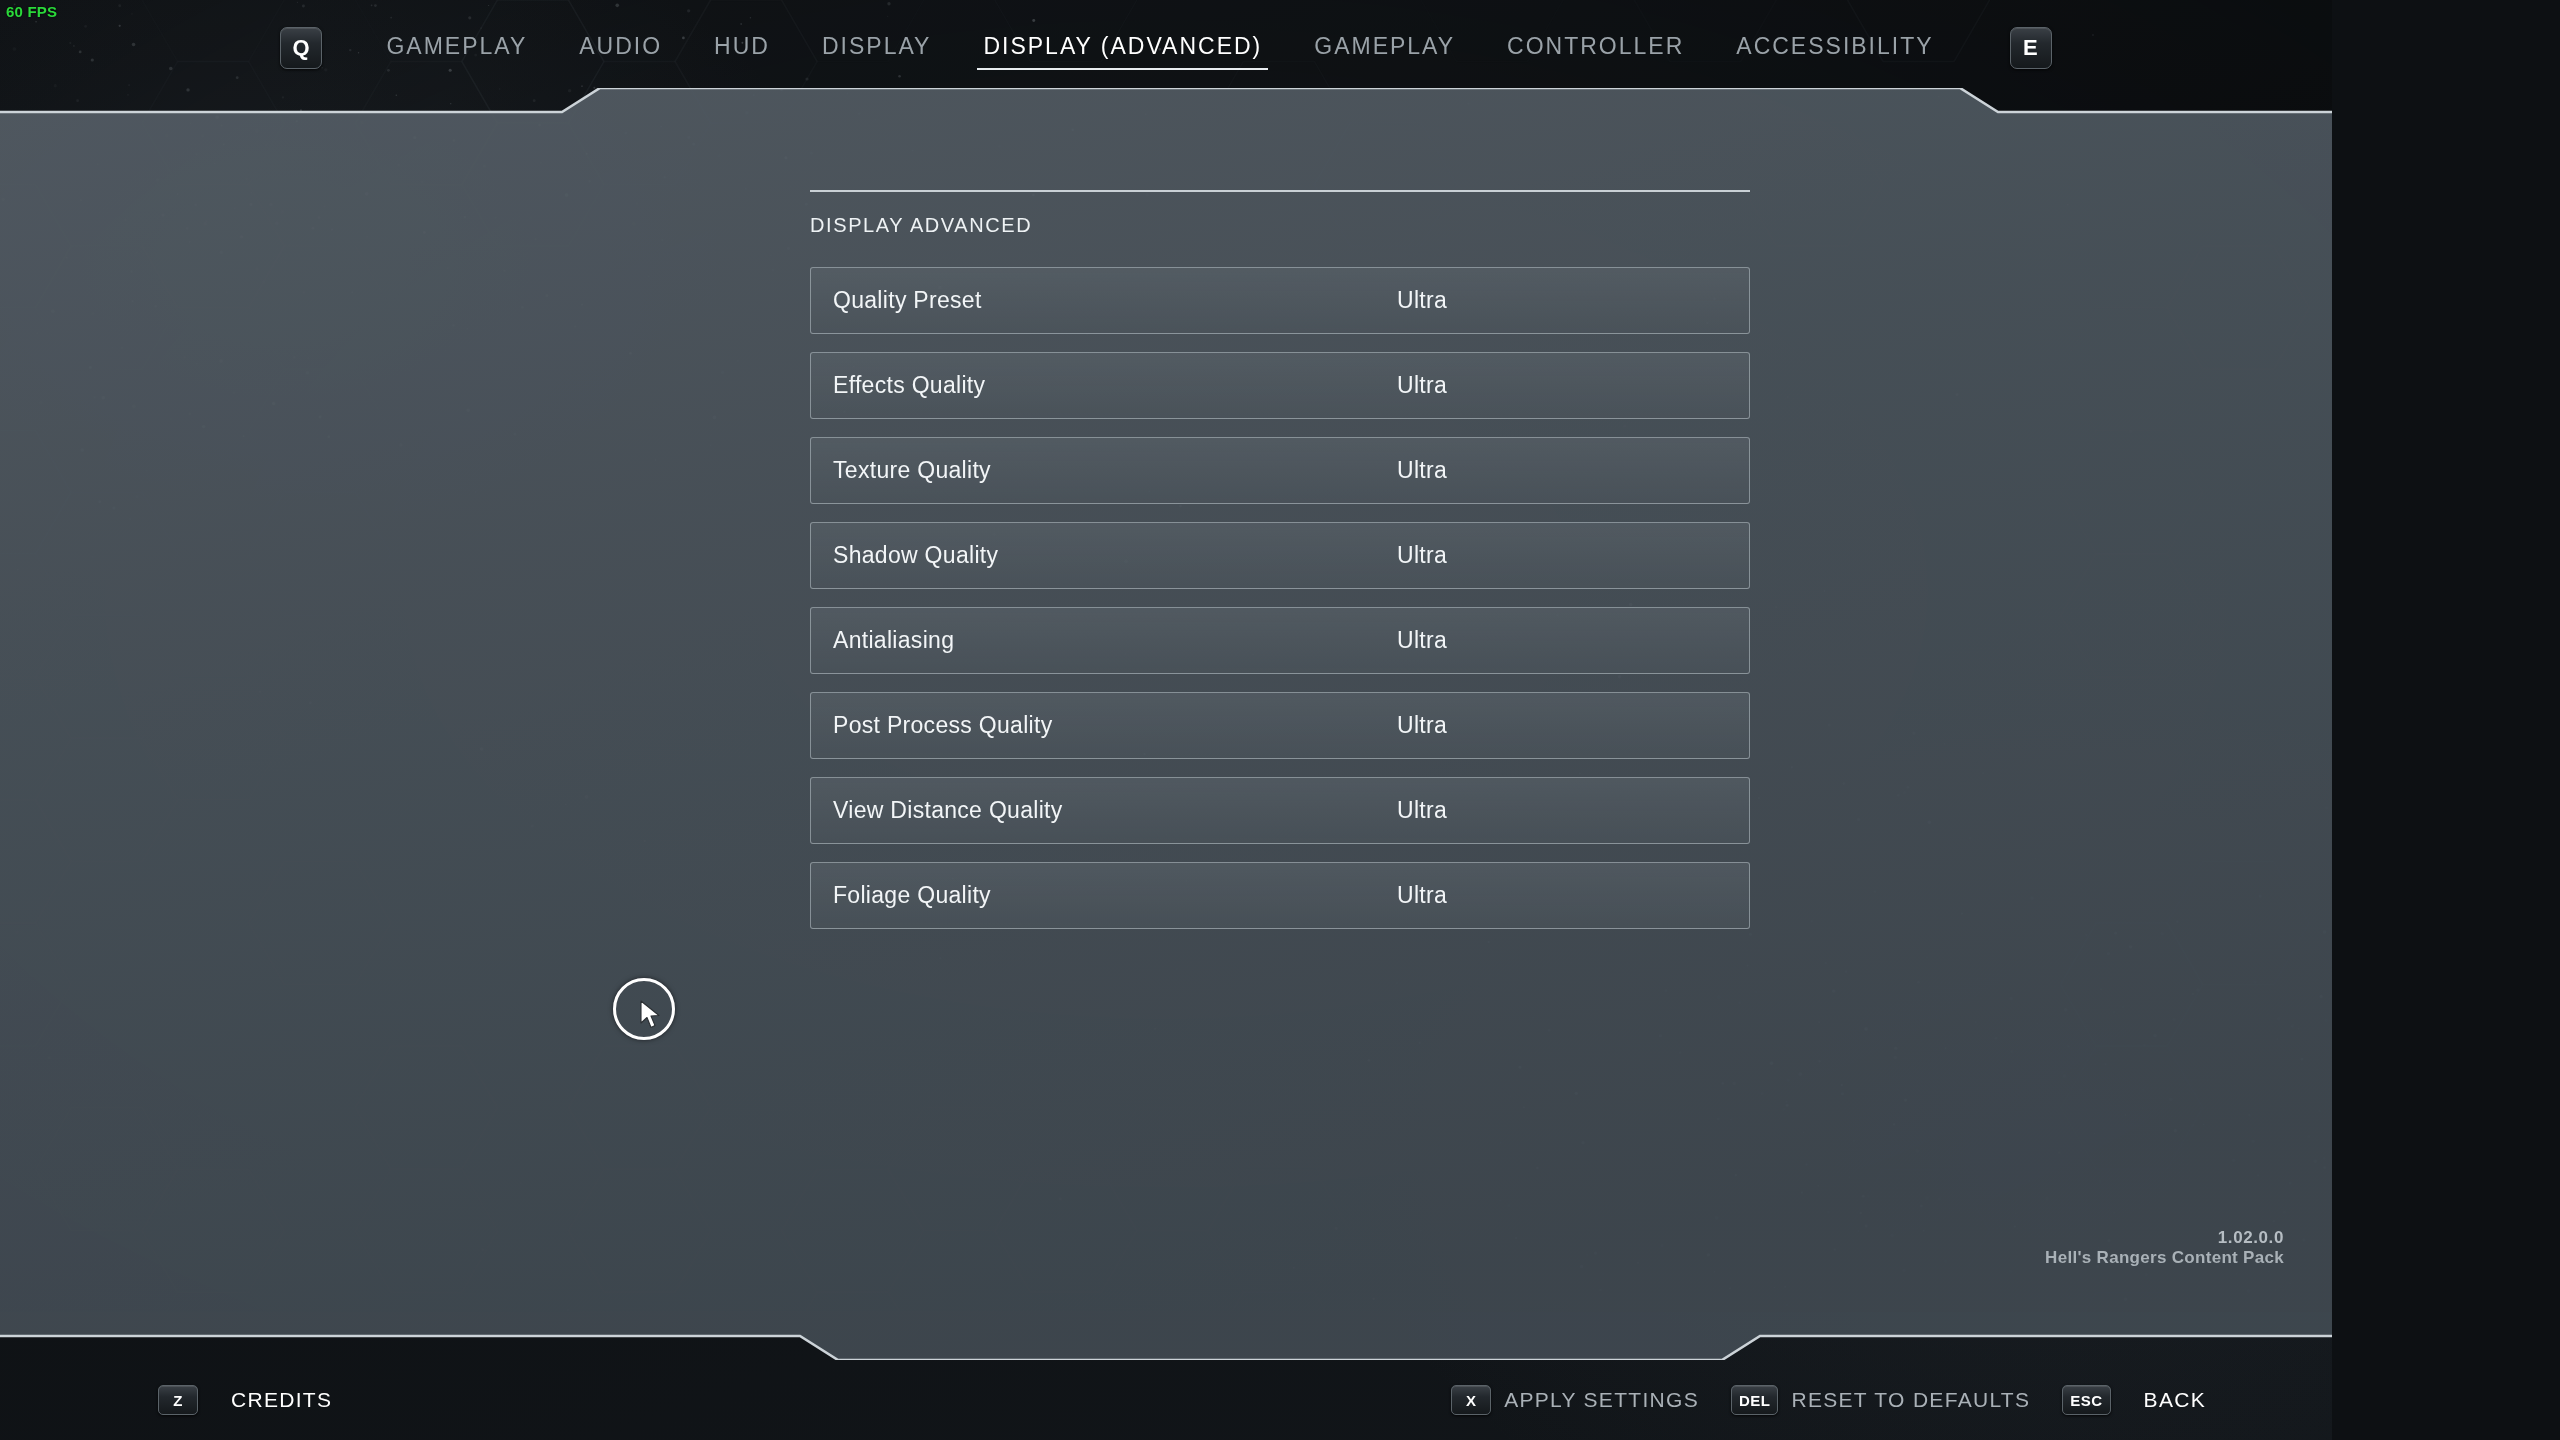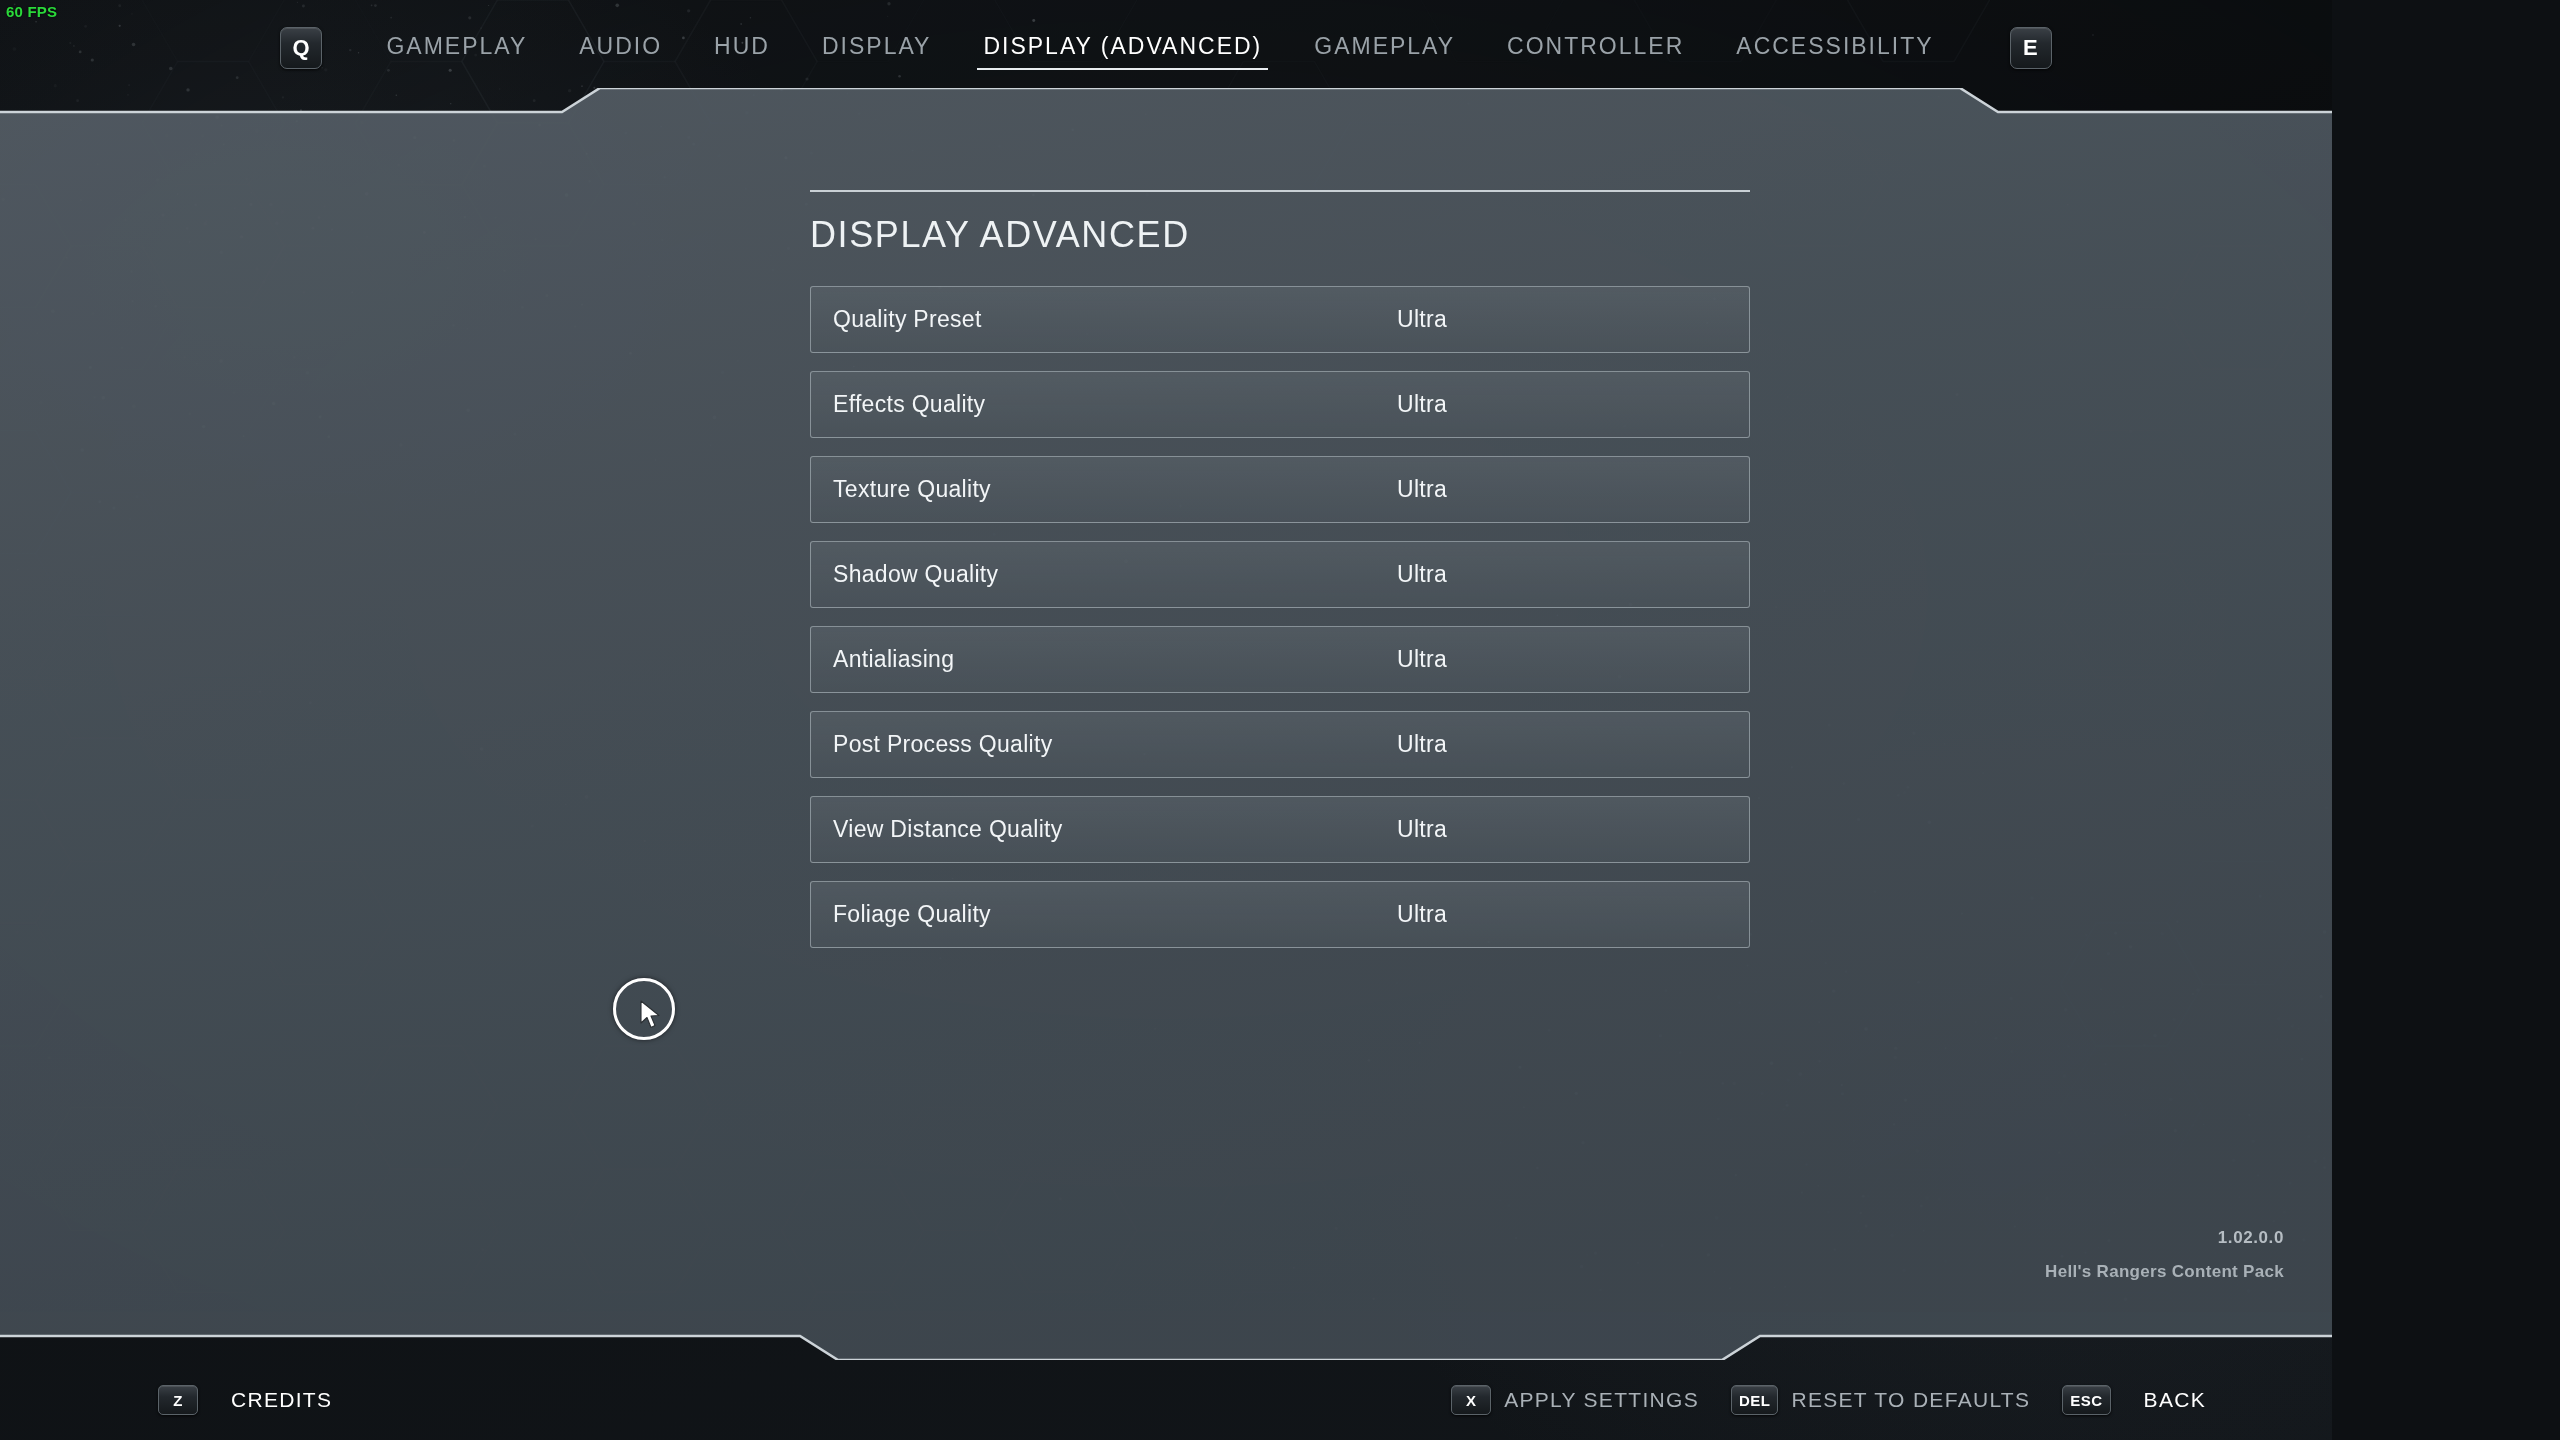--- a/index.html
+++ b/index.html
@@ -137,21 +137,21 @@
     width: 940px;
     z-index: 20;
   }
   #panel-rule {
     width: 940px;
     height: 2px;
     background: #c9d0d5;
     margin-bottom: 22px;
   }
   #panel-title {
-    font-size: 36px;
+    font-size: 20px;
     letter-spacing: 1.6px;
     color: #eef2f4;
     margin-bottom: 30px;
     font-family: "Liberation Sans", sans-serif;
   }
 
   .setting-row {
     display: flex;
     align-items: center;
     height: 67px;
@@ -225,21 +225,21 @@
   #version-num {
     font-size: 17px;
     color: #b6bdc3;
     letter-spacing: 0.6px;
     font-family: "Liberation Sans", sans-serif;
   }
   #version-pack {
     font-size: 17px;
     color: #a9b1b7;
     letter-spacing: 0.3px;
-    margin-top: 14px;
+    margin-top: 0;
     font-family: "Liberation Sans", sans-serif;
   }
 
   
   #watermark {
     position: absolute;
     left: 2105px;
     top: 1262px;
     z-index: 24;
     color: rgba(215,220,224,0.52);

